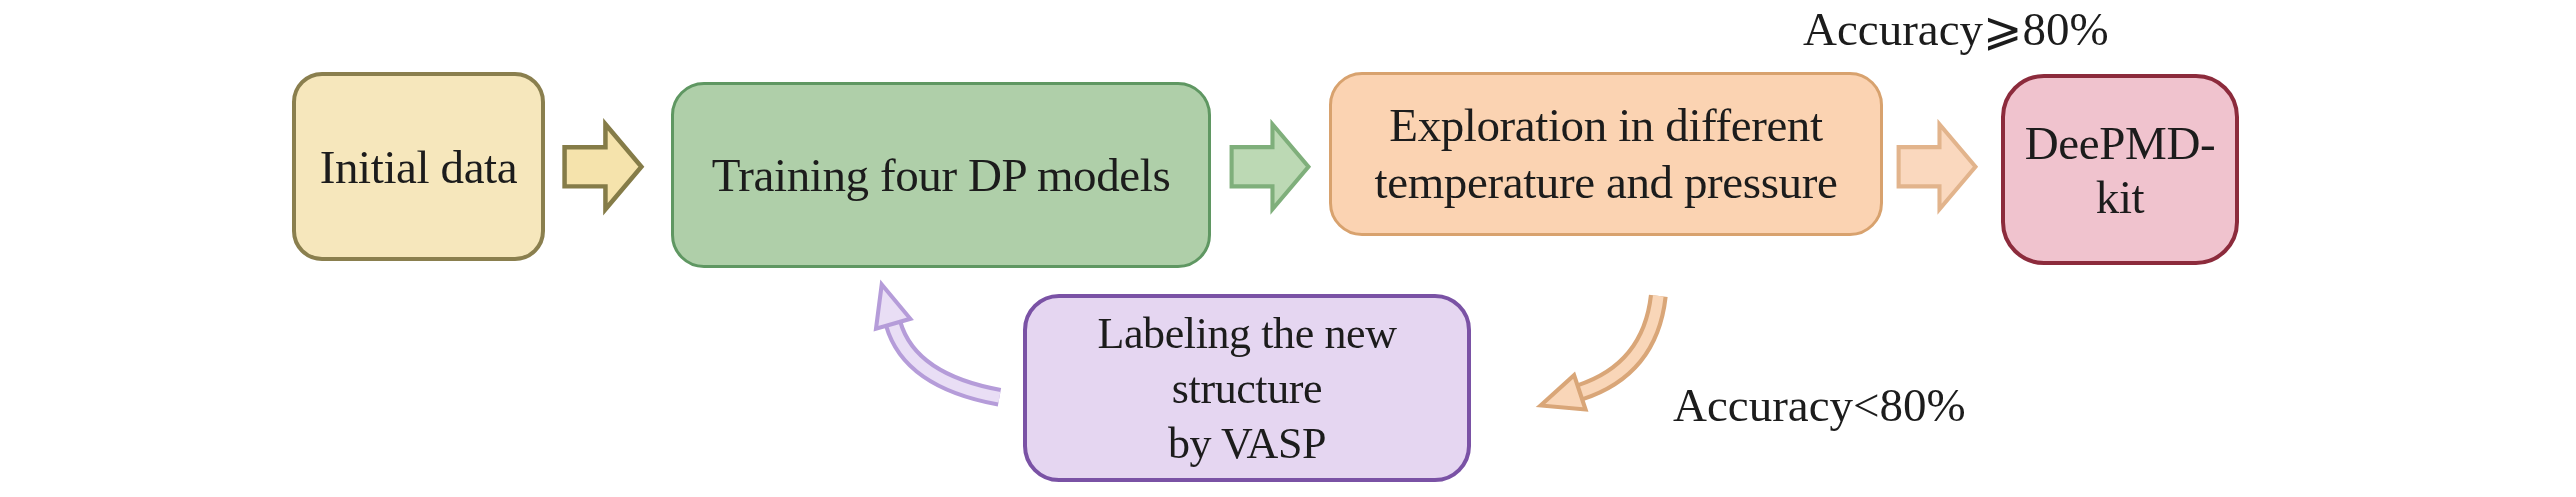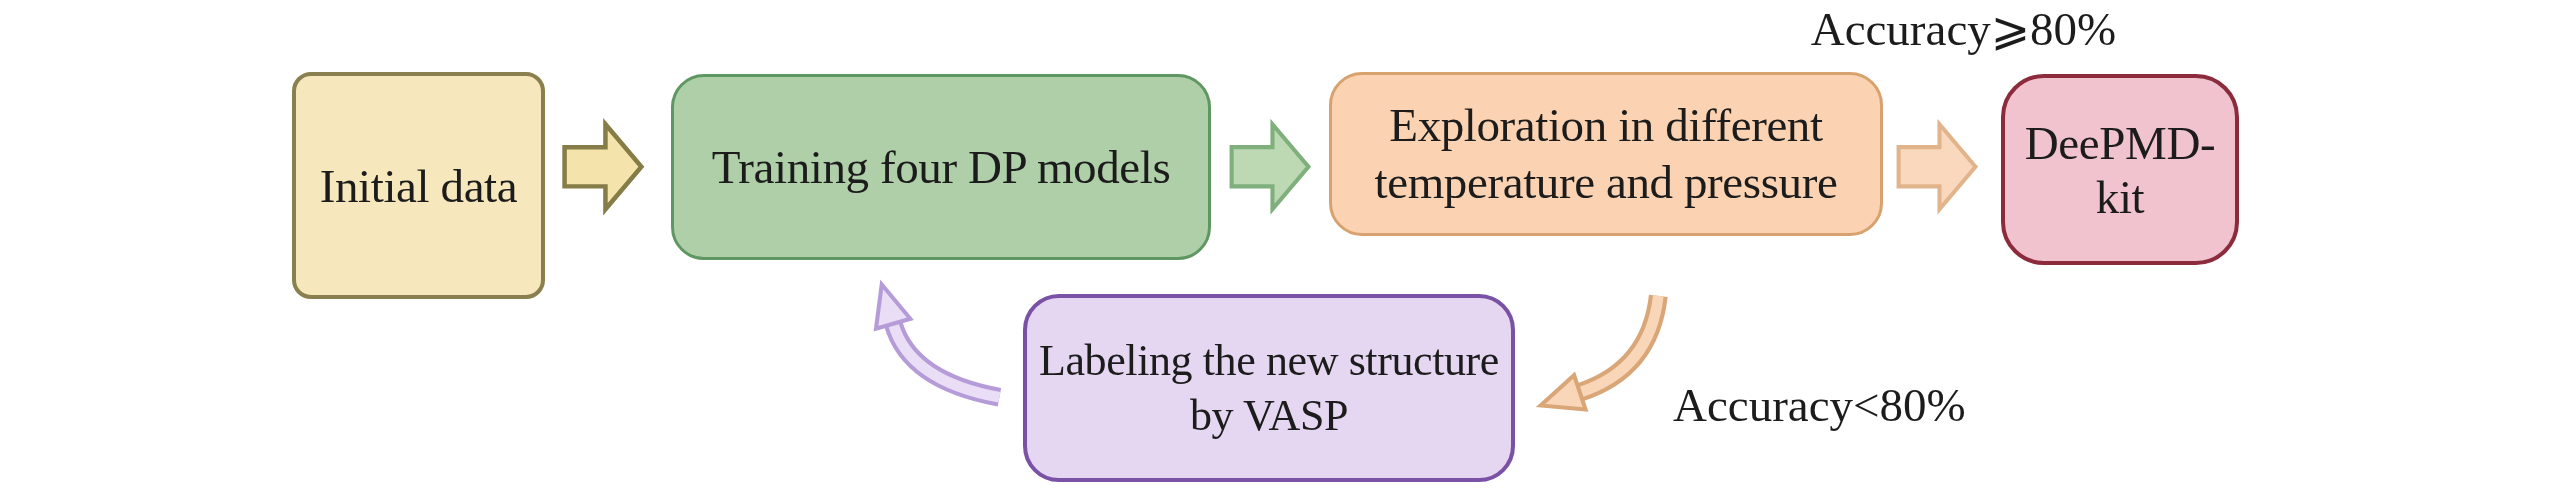--- a/index.html
+++ b/index.html
@@ -31,51 +31,51 @@
     align-items: center;
     justify-content: center;
     text-align: center;
     color: #1c1c1c;
     font-size: 47px;
     letter-spacing: -0.4px;
     white-space: pre-line;
   }
   .box span { display: block; }
   #box-initial {
-    left: 292px; top: 72px; width: 253px; height: 227px;
-    border-width: 4.1px; border-radius: 19px;
+    left: 292px; top: 72px; width: 253px; height: 189px;
+    border-width: 4.1px; border-radius: 30px;
   }
   #box-training {
     left: 671px; top: 74px; width: 540px; height: 186px;
     border-width: 3.3px; border-radius: 33px;
   }
   #box-exploration {
     left: 1329px; top: 72px; width: 554px; height: 164px;
     border-width: 3.3px; border-radius: 33px;
     line-height: 57px;
   }
   #box-deepmd {
     left: 2001px; top: 74px; width: 238px; height: 191px;
     border-width: 4.9px; border-radius: 43px;
   }
   #box-labeling {
-    left: 1023px; top: 294px; width: 492px; height: 188px;
+    left: 1023px; top: 294px; width: 448px; height: 188px;
     border-width: 4.1px; border-radius: 36px;
     font-size: 44px; line-height: 55px;
   }
   .float-label {
     position: absolute;
     color: #1c1c1c;
     font-size: 47px;
     line-height: 49px;
     white-space: nowrap;
   }
   #label-acc-high {
     left: 1803px; top: 4.9px; width: 321px;
-    text-align: center;
+    text-align: left;
   }
   #label-acc-low {
     left: 1640px; top: 381px; margin-left: 33px;
   }
 </style>
 </head>
 <body>
 
 <div class="canvas">
 
@@ -103,21 +103,21 @@
       <path d="M 1222 486 Q 1112 466 1092 396" fill="none" stroke-width="23" stroke-linecap="butt" style="stroke: rgb(181, 156, 217);"></path>
       <path d="M 1222 486 Q 1112 466 1092 396" fill="none" stroke-width="13" stroke-linecap="butt" style="stroke: rgb(233, 222, 245);"></path>
       <polygon points="1078,348 1113,390 1071,402" stroke-width="5" stroke-linejoin="miter" style="fill: rgb(233, 222, 245); stroke: rgb(181, 156, 217);"></polygon>
     </g>
   </svg>
 
   <div class="box" id="box-initial" style="background-color: rgb(246, 231, 188); border-color: rgb(138, 127, 78);">
     <span>Initial data</span>
   </div>
 
-  <div class="box" id="box-training" style="background-color: rgb(175, 207, 169); border-color: rgb(95, 151, 98);">
+  <div class="box" id="box-training" style="background-color: rgb(175, 207, 169); border-color: rgb(95, 151, 98); margin-top: 8px;">
     <span>Training four DP models</span>
   </div>
 
   <div class="box" id="box-exploration" style="background-color: rgb(251, 211, 178); border-color: rgb(216, 162, 110);">
     <span>Exploration in different
 temperature and pressure</span>
   </div>
 
   <div class="box" id="box-deepmd" style="background-color: rgb(240, 195, 206); border-color: rgb(140, 43, 60);">
     <span>DeePMD-kit</span>

